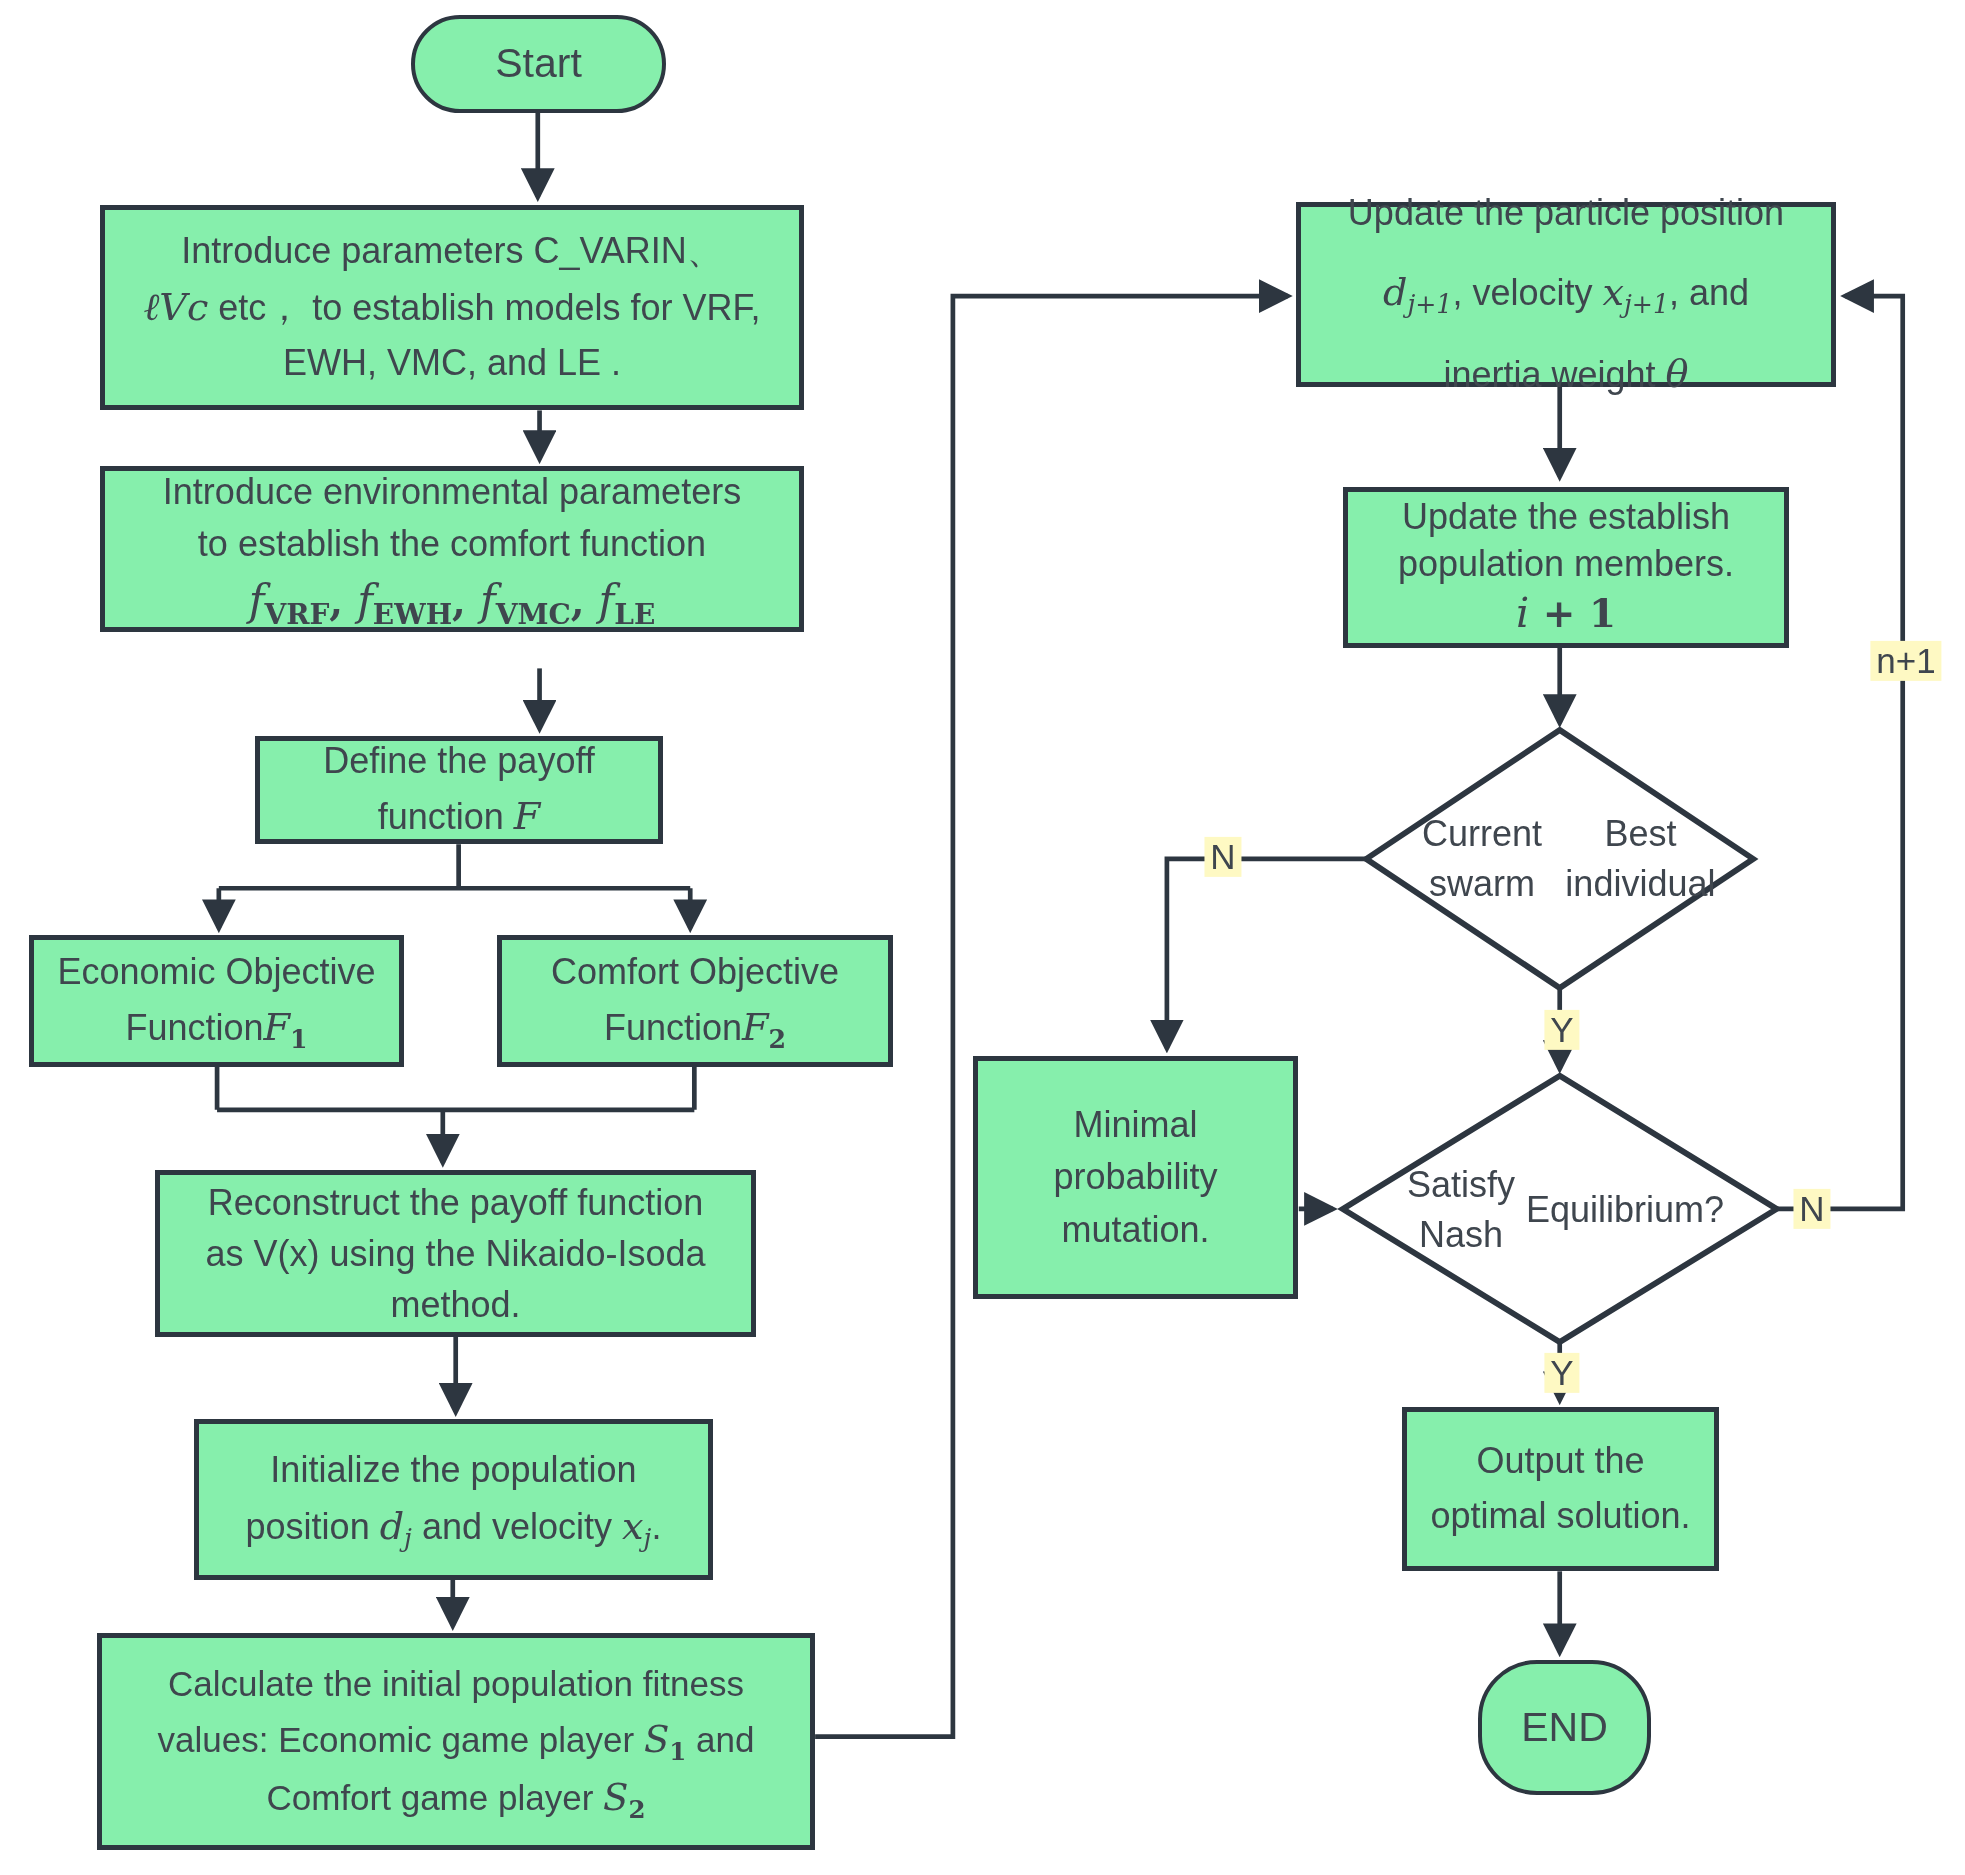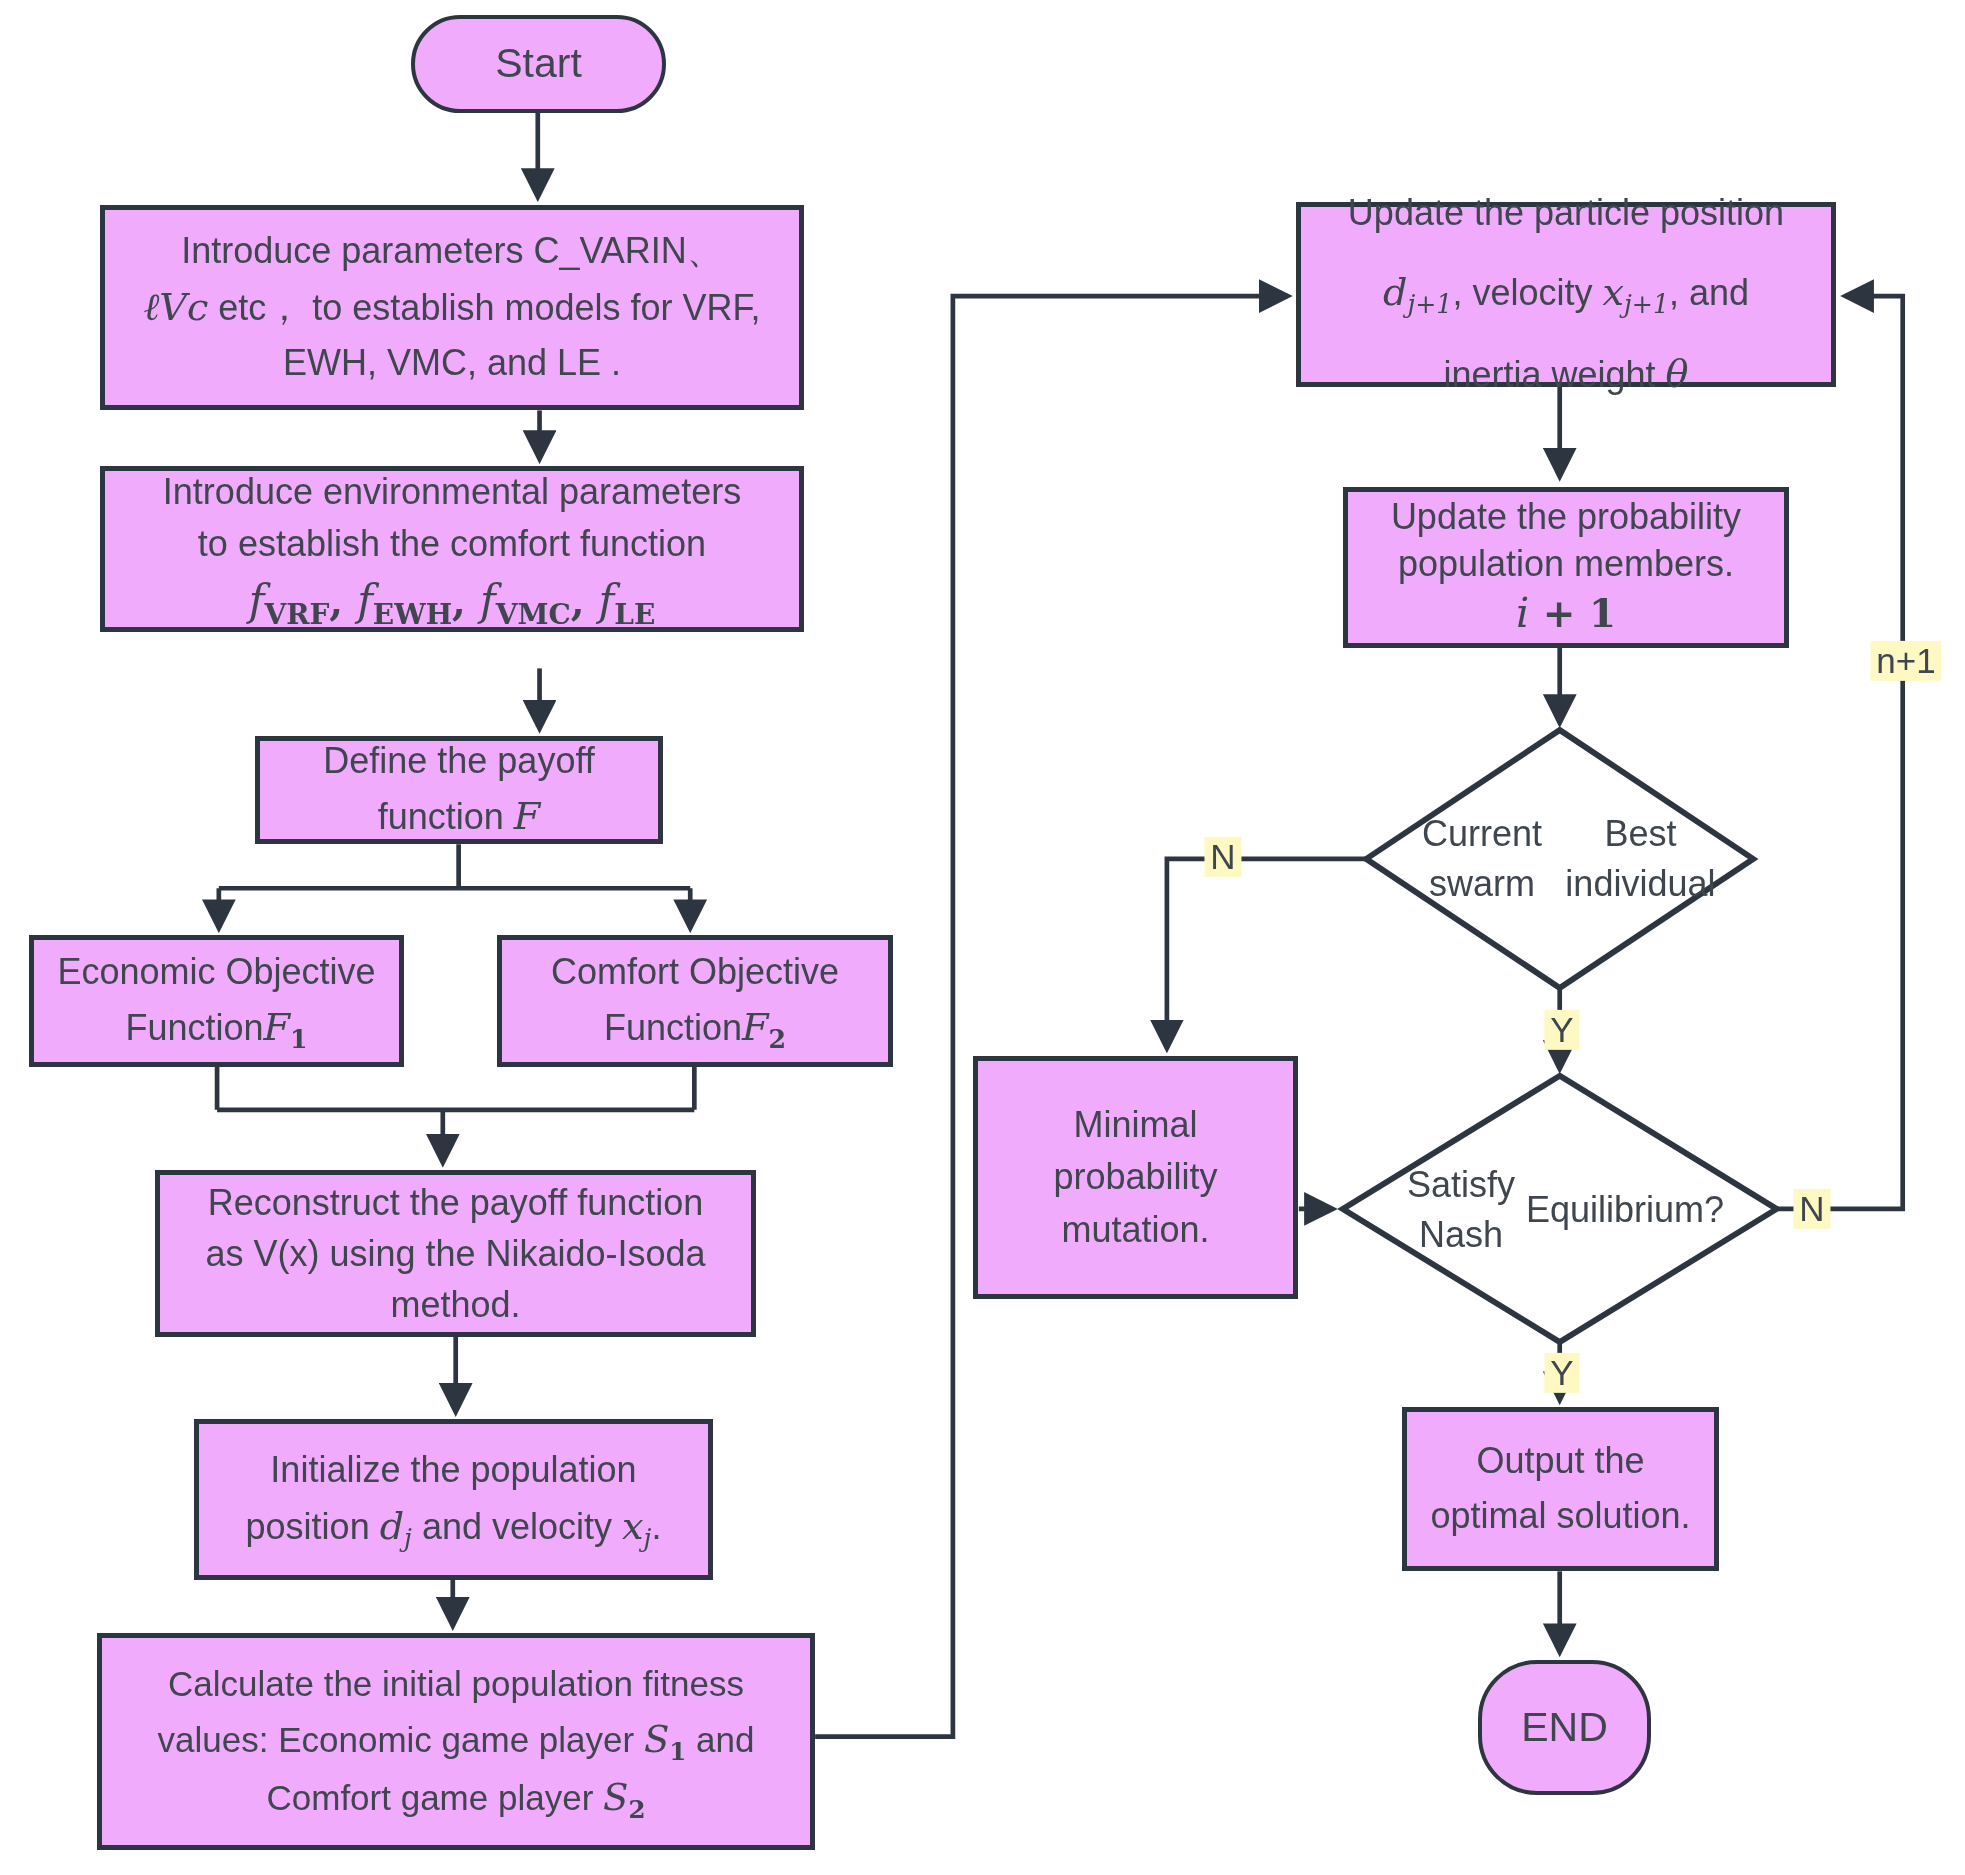--- a/index.html
+++ b/index.html
@@ -1,19 +1,19 @@
 <!DOCTYPE html>
 <html style="font-size:9.4px"><head>
 <meta charset="utf-8">
 <style>
   html,body{margin:0;padding:0;background:#ffffff;}
   .canvas{position:relative;width:1965px;height:1875px;background:#ffffff;
           font-family:"Liberation Sans",sans-serif;color:#3f464e;overflow:hidden;}
   svg.wires{position:absolute;left:0;top:0;z-index:1;}
-  .node{position:absolute;z-index:2;box-sizing:border-box;background:#f0abfc;
+  .node{position:absolute;z-index:2;box-sizing:border-box;background:#86efac;
         border:5.3px solid #2d3640;display:flex;flex-direction:column;
         align-items:center;justify-content:center;text-align:center;
         font-size:36px;line-height:1.52;}
   .capsule{border-radius:59px;font-size:41px;border-width:4.7px;line-height:1.2;}
   .dtext{position:absolute;z-index:3;display:flex;flex-direction:row;
          align-items:center;justify-content:center;text-align:center;
          font-size:36px;line-height:1.38;background:transparent;}
   .elabel{position:absolute;z-index:4;background:#fef9c3;font-size:35px;
           padding:0 5.9px;transform:translate(-50%,-50%);line-height:1.15;}
   .mvar{font-family:"DejaVu Serif",serif;font-style:italic;font-size:1.06em;}
@@ -176,21 +176,21 @@
     <span class="tline">
       <span class="mvar">d</span><sub class="msubi">j+1</sub><span>, velocity </span><span class="mvar">x</span><sub class="msubi">j+1</sub><span>, and</span>
     </span>
     <span class="tline">
       <span>inertia weight </span><span class="mvar">θ</span>
     </span>
   </div>
 
   <div class="node" style="left:1343px;top:487px;width:446px;height:161px;line-height:1.3;">
     <span class="tline">
-      <span>Update the probability</span>
+      <span>Update the establish</span>
     </span>
     <span class="tline">
       <span>population members.</span>
     </span>
     <span class="tline" style="font-size:39px;">
       <span class="mvar">i</span><span class="msep"> + </span><span class="mbold">1</span>
     </span>
   </div>
 
   <div class="dtext" style="left:1402px;top:780px;width:317px;height:158px;">

